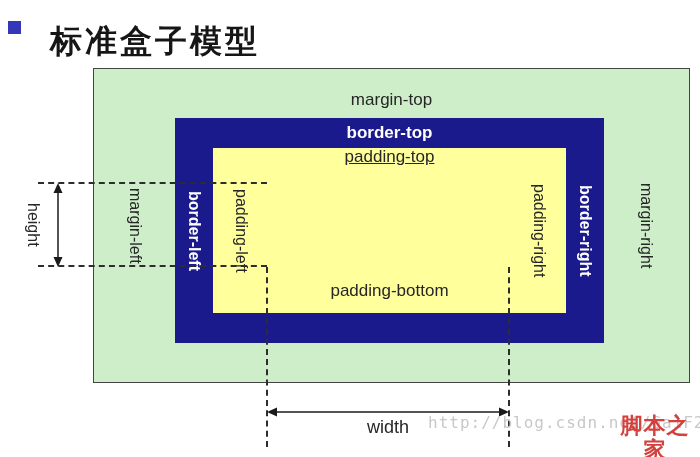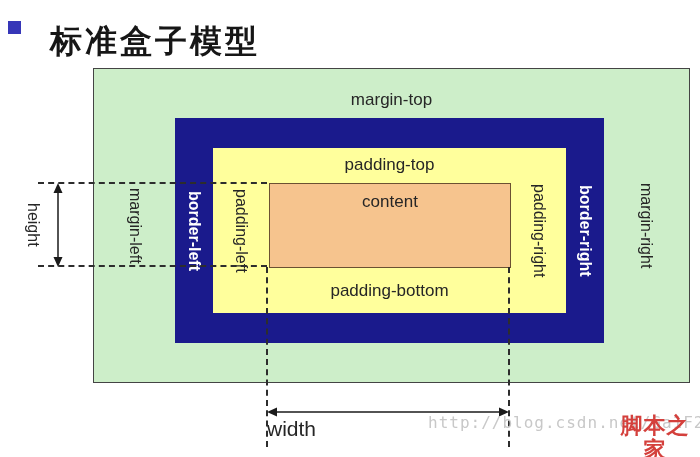--- a/index.html
+++ b/index.html
@@ -26,71 +26,69 @@
           writing-mode:vertical-rl;font-size:16px;white-space:nowrap;}
   .on-dark{color:#ffffff;font-weight:bold;}
   .mt{top:0;height:62px;}
   .mb{bottom:0;height:41px;}
   .ml{left:0;width:81px;}
   .mr{right:0;width:87px;}
   .bt{top:0;height:30px;}
   .bb{bottom:0;height:30px;}
   .bl{left:0;width:38px;}
   .br{right:0;width:38px;}
-  .pt{top:8px;height:18px;}
+  .pt{top:0;height:18px;text-decoration:underline;}
   .pb{bottom:0;height:45px;}
   .pl{left:0;width:56px;}
   .pr{right:0;width:55px;}
   .content-label{position:absolute;top:8px;left:0;right:0;text-align:center;font-size:17px;}
   
   .dash-h{position:absolute;height:0;border-top:2px dashed #2d2d2d;z-index:5;}
   .dash-v{position:absolute;width:0;border-left:2px dashed #2d2d2d;z-index:5;}
   .dash-top{left:38px;top:182px;width:229px;}
   .dash-bottom{left:38px;top:265px;width:229px;}
   .dash-vleft{left:266px;top:267px;height:180px;}
   .dash-vright{left:508px;top:267px;height:180px;}
   
   .arrow-svg{position:absolute;z-index:6;}
   .height-arrow{left:50px;top:183px;}
   .width-arrow{left:267px;top:404px;}
   .height-label{position:absolute;left:22px;top:183px;height:84px;width:22px;display:flex;
                 align-items:center;justify-content:center;writing-mode:vertical-rl;font-size:16px;}
-  .width-label{position:absolute;left:267px;top:417px;width:242px;font-size:21px;}
+  .width-label{position:absolute;left:267px;top:417px;width:242px;text-align:center;font-size:18px;}
   
   .wm-url{position:absolute;left:428px;top:413px;font-family:"DejaVu Sans Mono","Liberation Mono",monospace;
           font-size:16px;letter-spacing:1px;color:#c8c8c8;white-space:nowrap;z-index:7;}
   .wm-logo{position:absolute;left:611px;top:414px;width:88px;text-align:center;color:var(--c-logo,#d4403c);z-index:8;}
   .wm-name{font-size:22px;font-weight:bold;letter-spacing:1px;line-height:24px;}
 </style>
 </head>
 <body>
 
 <div class="canvas">
 
   <span class="bullet"></span>
   <h1 class="title">标准盒子模型</h1>
 
   <div class="box margin-box">
     <div class="hlabel mt">margin-top</div>
     <div class="vlabel ml">margin-left</div>
     <div class="vlabel mr">margin-right</div>
 
     <div class="box border-box">
+      <div class="hlabel bt on-dark">border-top</div>
       <div class="vlabel bl on-dark">border-left</div>
       <div class="vlabel br on-dark">border-right</div>
 
       <div class="box padding-box">
         <div class="hlabel pt">padding-top</div>
         <div class="hlabel pb">padding-bottom</div>
         <div class="vlabel pl">padding-left</div>
         <div class="vlabel pr">padding-right</div>
 
-        <div class="box content-box">
-          <div class="content-label">content</div>
-        </div>
       </div>
     </div>
   </div>
 
   <div class="dash-h dash-top"></div>
   <div class="dash-h dash-bottom"></div>
   <div class="dash-v dash-vleft"></div>
   <div class="dash-v dash-vright"></div>
 
   <svg class="arrow-svg height-arrow" width="16" height="84" viewBox="0 0 16 84">

